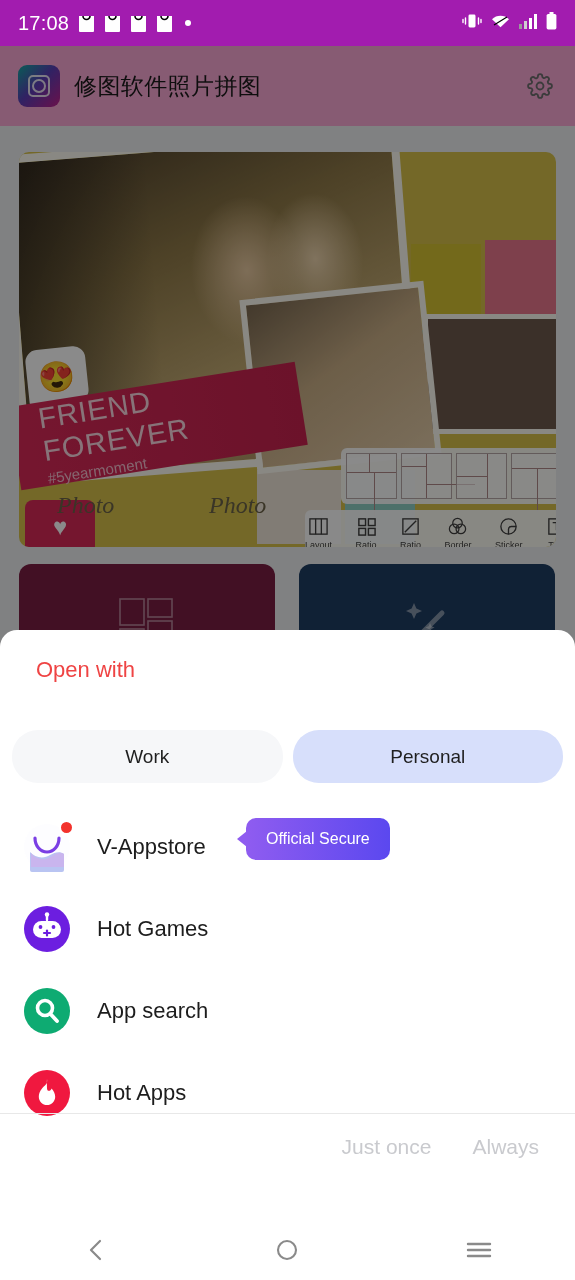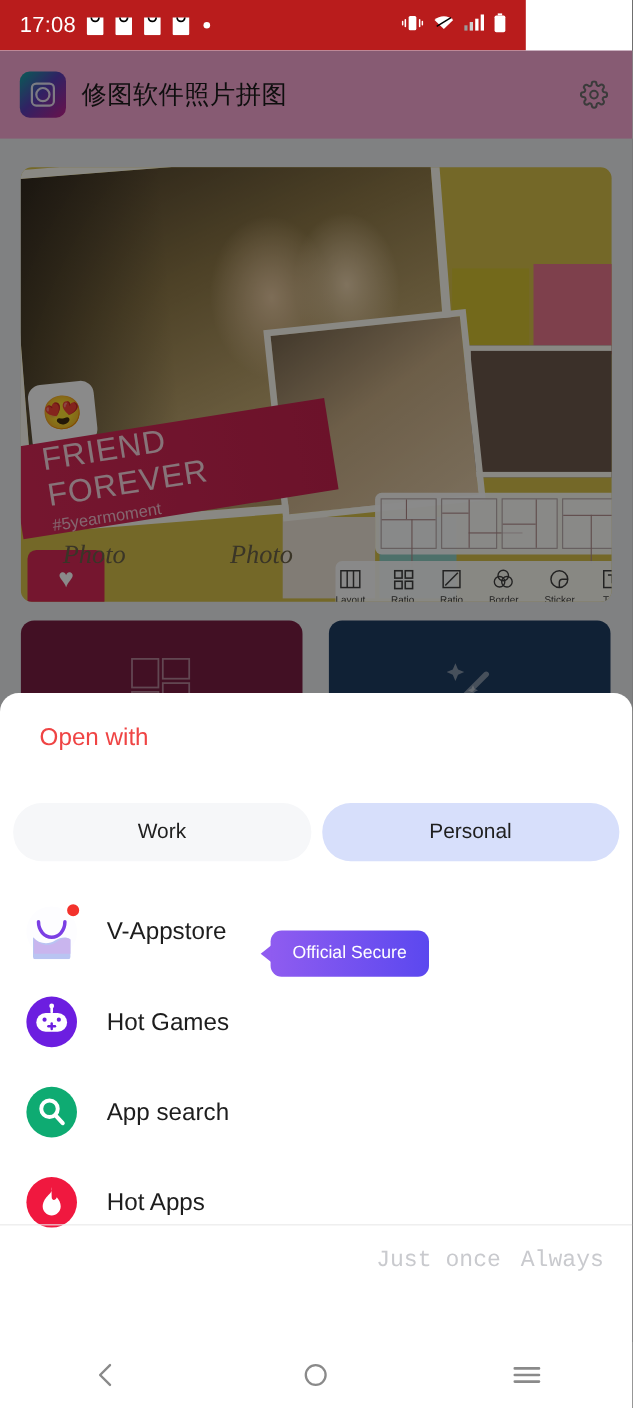--- a/index.html
+++ b/index.html
@@ -13,22 +13,22 @@
   #screen {
     position: relative;
     width: 575px; height: 1280px;
     overflow: hidden;
     background: #fff;
   }
 
   
   #status-bar {
     position: absolute; top: 0; left: 0;
-    width: 478px; height: 46px;
-    background: #b91c1c;
+    width: 575px; height: 46px;
+    background: #a21caf;
     display: flex; align-items: center;
     padding: 0 18px;
   }
   #status-left { display: flex; align-items: center; gap: 9px; }
   #status-clock {
     color: #fff; font-size: 20px; font-weight: 400;
     letter-spacing: .2px;
   }
   .notif-bag {
     width: 17px; height: 18px;
@@ -232,37 +232,37 @@
     position: absolute; right: -2px; top: -2px;
     width: 15px; height: 15px; border-radius: 50%;
     background: #f3322c; border: 2px solid #fff;
   }
   #secure-tip {
     position: absolute; left: 246px; top: 12px;
     height: 42px; padding: 0 20px;
     background: linear-gradient(90deg,#8f5cf0 0%,#5b48ef 100%);
     border-radius: 10px;
     display: flex; align-items: center; justify-content: center;
-    color: #fff; font-size: 16px; margin-top: 28px;
+    color: #fff; font-size: 16px;
   }
   #secure-tip:before {
     content: ""; position: absolute; left: -9px; top: 13px;
     width: 0; height: 0;
     border-top: 8px solid transparent;
     border-bottom: 8px solid transparent;
     border-right: 10px solid #8f5cf0;
   }
 
   #sheet-divider {
     position: absolute; left: 0; top: 483px;
     width: 575px; height: 1px; background: #e8e8e8;
   }
   #sheet-actions {
-    position: absolute; right: 26px; top: 505px;
-    display: flex; align-items: center; gap: 18px; font-family: Liberation Mono, monospace;
+    position: absolute; right: 36px; top: 505px;
+    display: flex; align-items: center; gap: 41px;
   }
   .action-btn {
     font-size: 21px; color: #c9cace; cursor: default;
   }
 
   
   #nav-bar {
     position: absolute; left: 0; top: 1220px;
     width: 575px; height: 60px;
     background: #fff;

